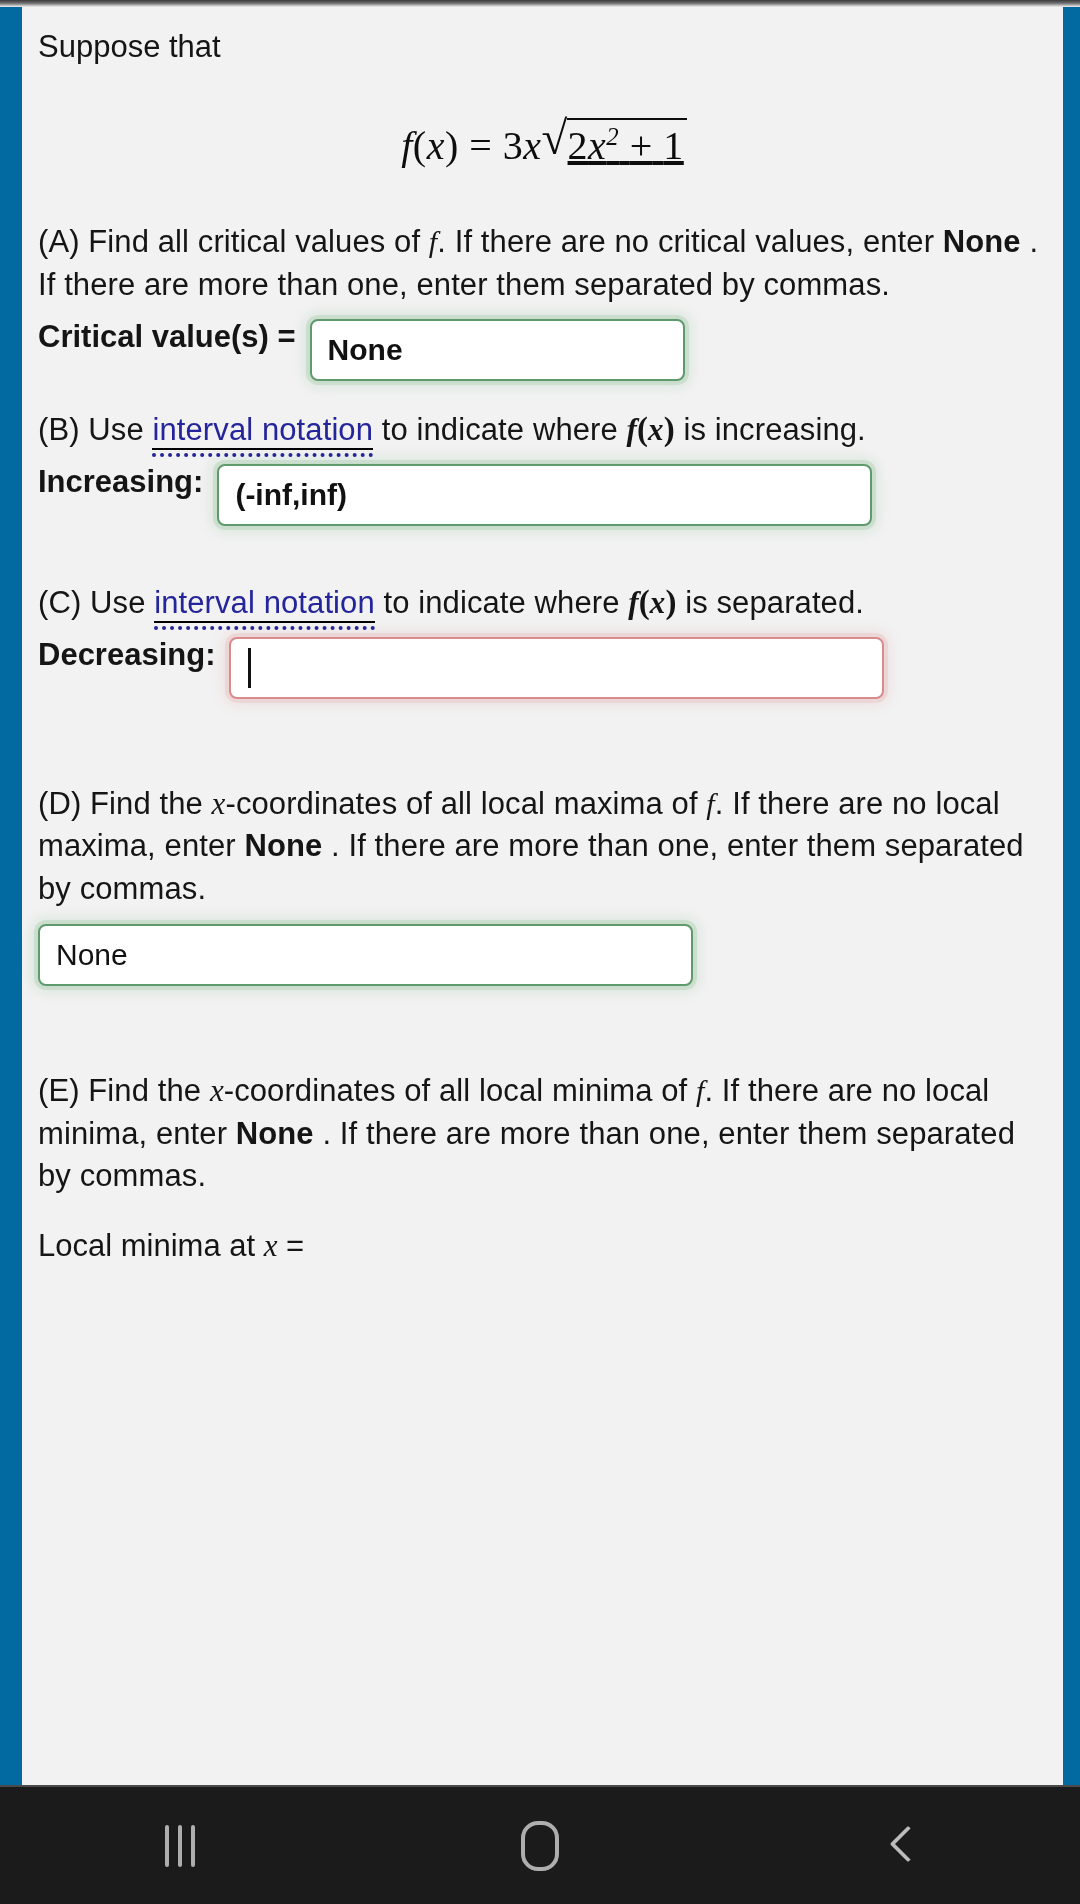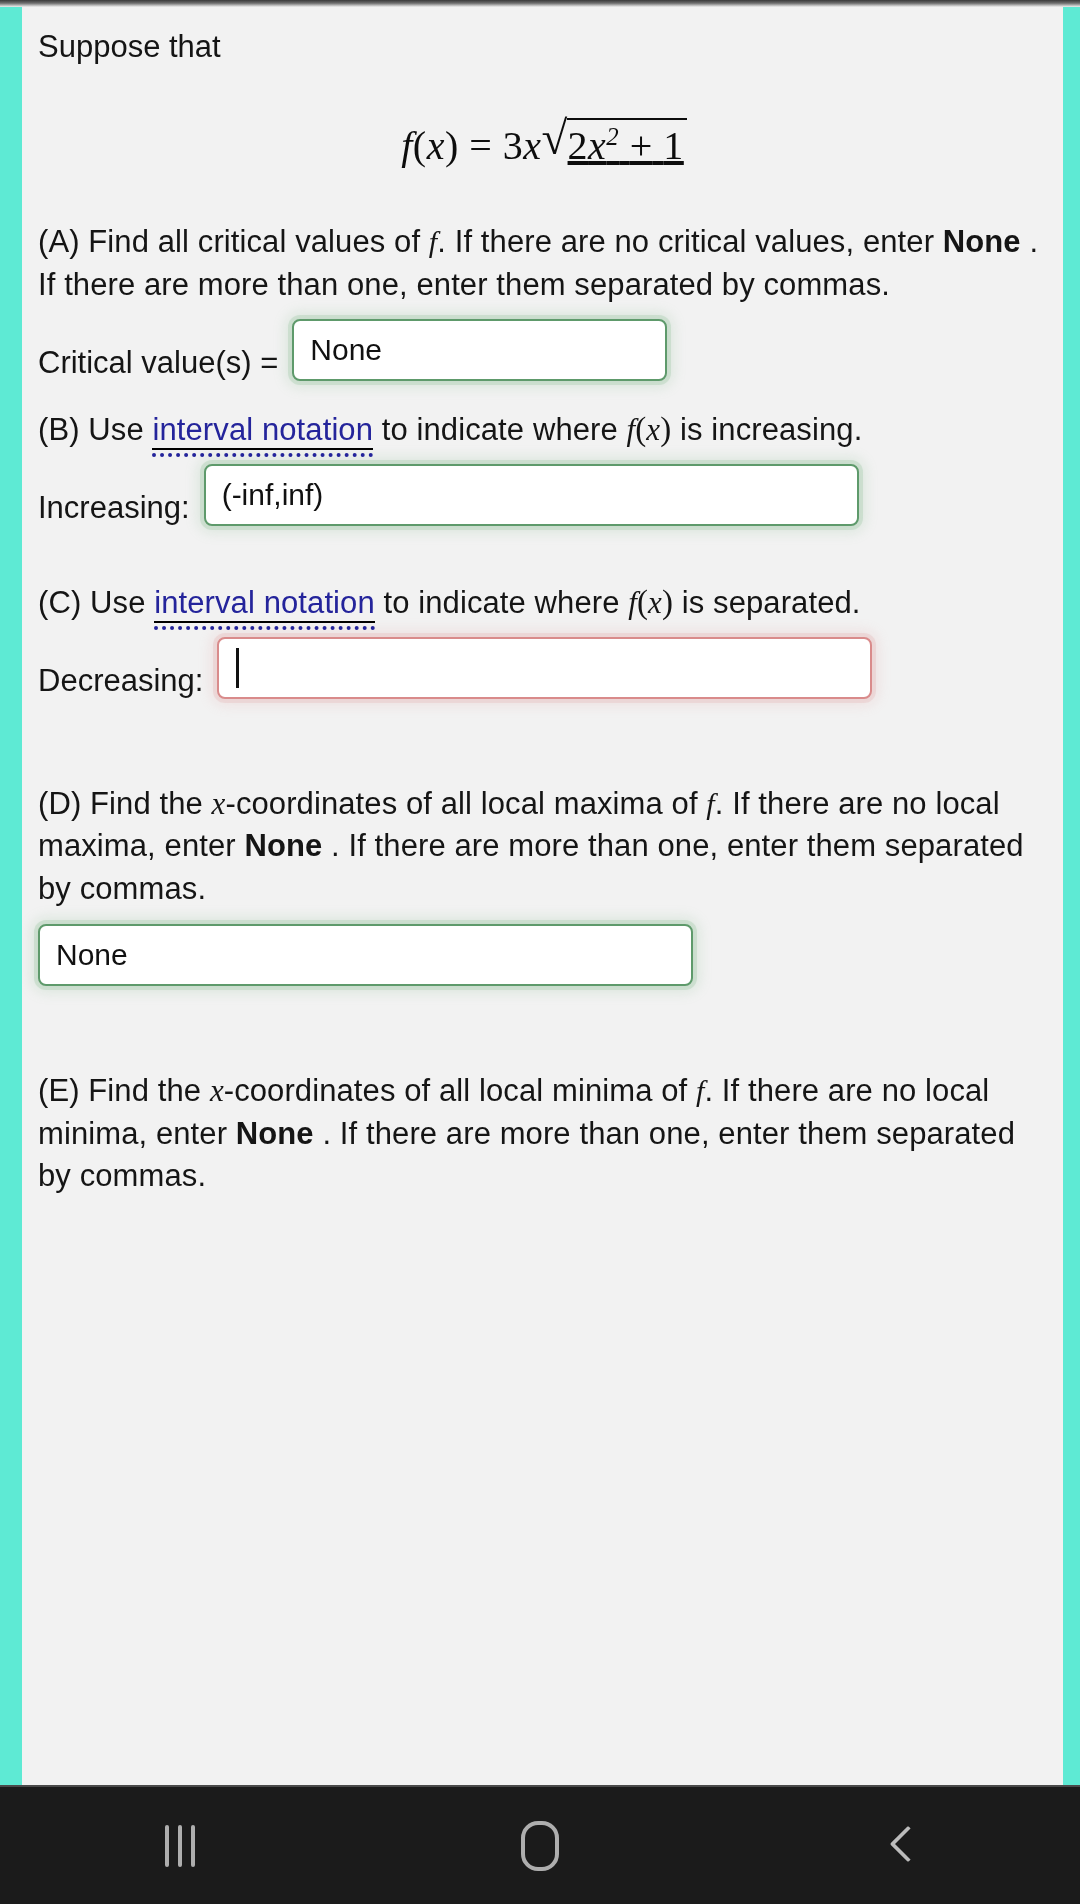--- a/index.html
+++ b/index.html
@@ -9,21 +9,21 @@
     height: 1904px;
     overflow: hidden;
     background: #ffffff;
     font-family: "Liberation Sans", sans-serif;
   }
 
   #screen {
     position: relative;
     width: 1080px;
     height: 1904px;
-    background: #5eead4;
+    background: #0369a1;
     overflow: hidden;
   }
 
   
   .top-edge {
     position: absolute;
     left: 0; top: 0;
     width: 1080px; height: 7px;
     background: linear-gradient(to bottom, #3a3a3a 0%, #6e6e6e 45%, #cfcfcf 85%, #efefef 100%);
   }
@@ -69,20 +69,21 @@
     font-family: "Liberation Serif", serif;
     font-style: italic;
     font-size: 30px;
   }
   .mi-x { font-family: "Liberation Serif", serif; font-style: italic; font-size: 31px; }
 
   .fx {
     font-family: "Liberation Serif", serif;
     font-size: 31px;
     white-space: nowrap;
+    font-weight: bold;
   }
   .fx i { font-style: italic; }
   .fx .paren { font-style: normal; font-size: 33px; }
 
   
   .ilink {
     color: #24249b;
     text-decoration: none;
     border-bottom: 2px solid #000000;
     position: relative;
@@ -125,23 +126,24 @@
     position: absolute;
     left: 25px; right: -3px;
     top: 1px;
     border-top: 2.6px solid #0d0d0d;
   }
   .radical .rbody { display: inline-block; padding-top: 5px; text-decoration: underline; }
 
   
   .field-row {
     display: flex;
-    align-items: flex-end;
+    align-items: flex-start;
     padding: 0 16px;
     margin-top: 12px;
+    font-weight: bold;
   }
   .field-label {
     font-size: 31px;
     color: #151515;
     white-space: nowrap;
     margin-right: 14px;
   }
 
   .ans-input {
     height: 62px;
@@ -305,20 +307,21 @@
       <div class="stacked-input">
         <div class="ans-input ok w-maxima">
           <span>None</span>
         </div>
       </div>
 
       <div class="gap-lg"></div>
 
       <div class="para tight"><span>(E)</span><span> Find the </span><span class="mi-x">x</span><span>-coordinates of all local minima of </span><span class="mi">f</span><span>. If there are no local minima, enter </span><b>None</b><span> . If there are more than one, enter them separated by commas.</span></div>
 
+      <div class="clip-line"><span>Local minima at </span><span class="mi-x">x</span><span> =</span></div>
 
       <div style="height:60px"></div>
     </div>
   </div>
 
   <div class="navbar">
     <div class="nav-btn">
       <span class="recents-icon">
           <span></span>
           <span></span>

